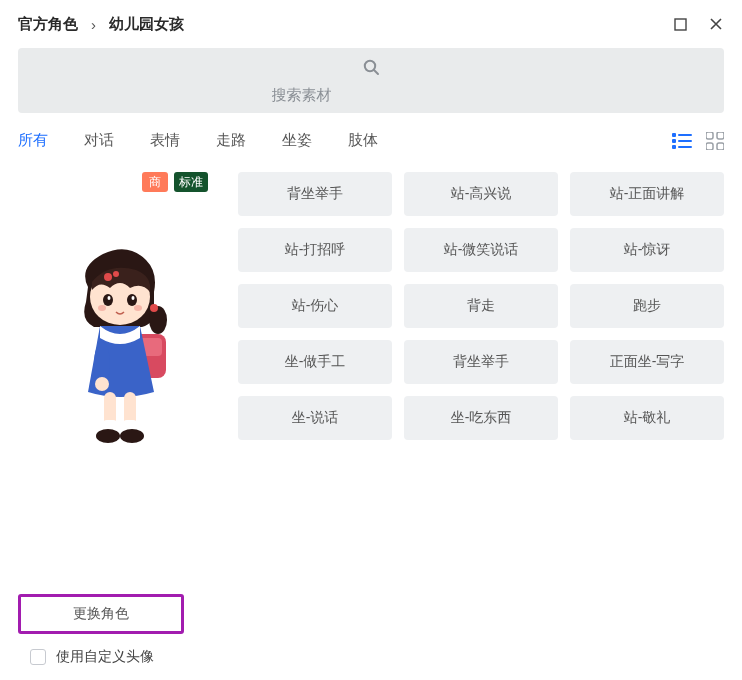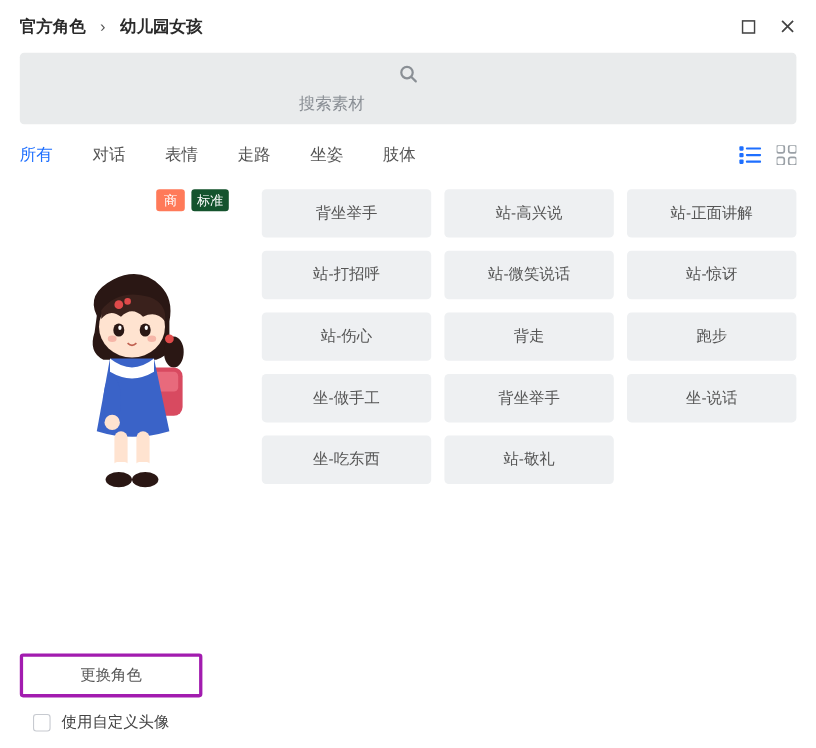--- a/index.html
+++ b/index.html
@@ -292,20 +292,21 @@
       <div class="action-btn">站-高兴说</div>
       <div class="action-btn">站-正面讲解</div>
       <div class="action-btn">站-打招呼</div>
       <div class="action-btn">站-微笑说话</div>
       <div class="action-btn">站-惊讶</div>
       <div class="action-btn">站-伤心</div>
       <div class="action-btn">背走</div>
       <div class="action-btn">跑步</div>
       <div class="action-btn">坐-做手工</div>
       <div class="action-btn">背坐举手</div>
+      <div class="action-btn">正面坐-写字</div>
       <div class="action-btn">坐-说话</div>
       <div class="action-btn">坐-吃东西</div>
       <div class="action-btn">站-敬礼</div>
     </div>
   </div>
 
   <div class="footer">
     <div class="swap-btn">更换角色</div>
     <label class="checkbox-row">
       <span class="checkbox"></span>

